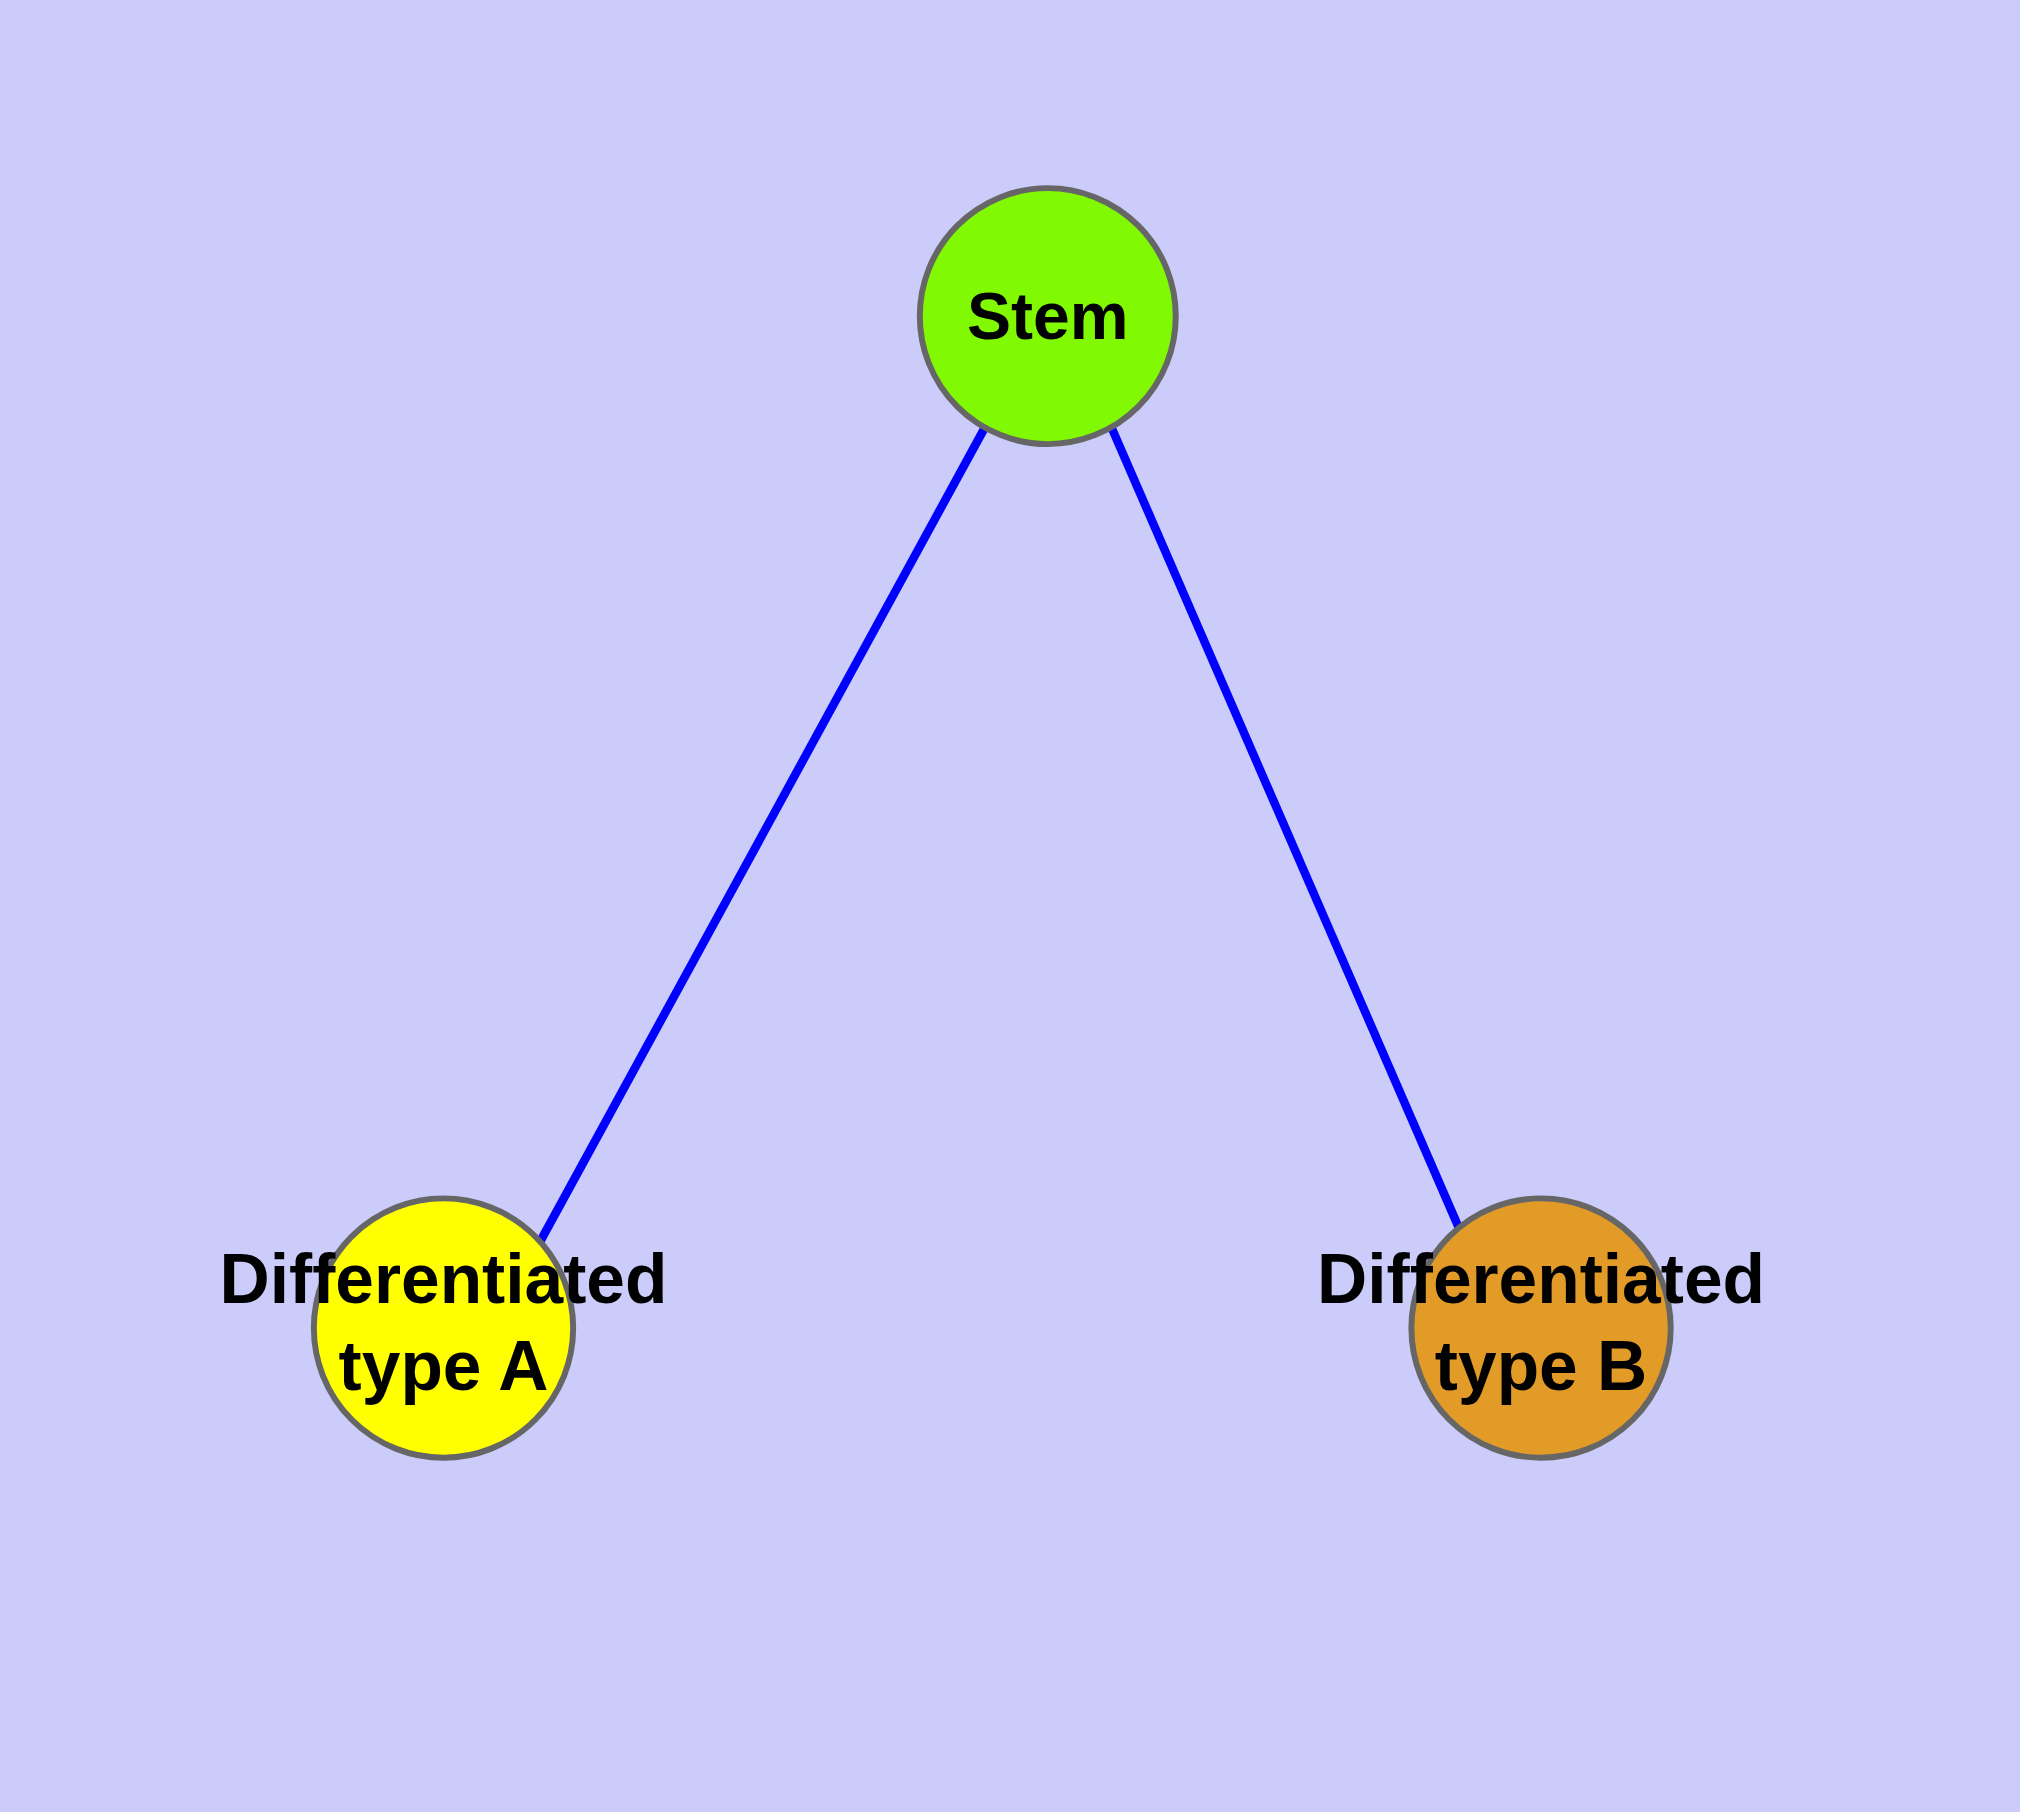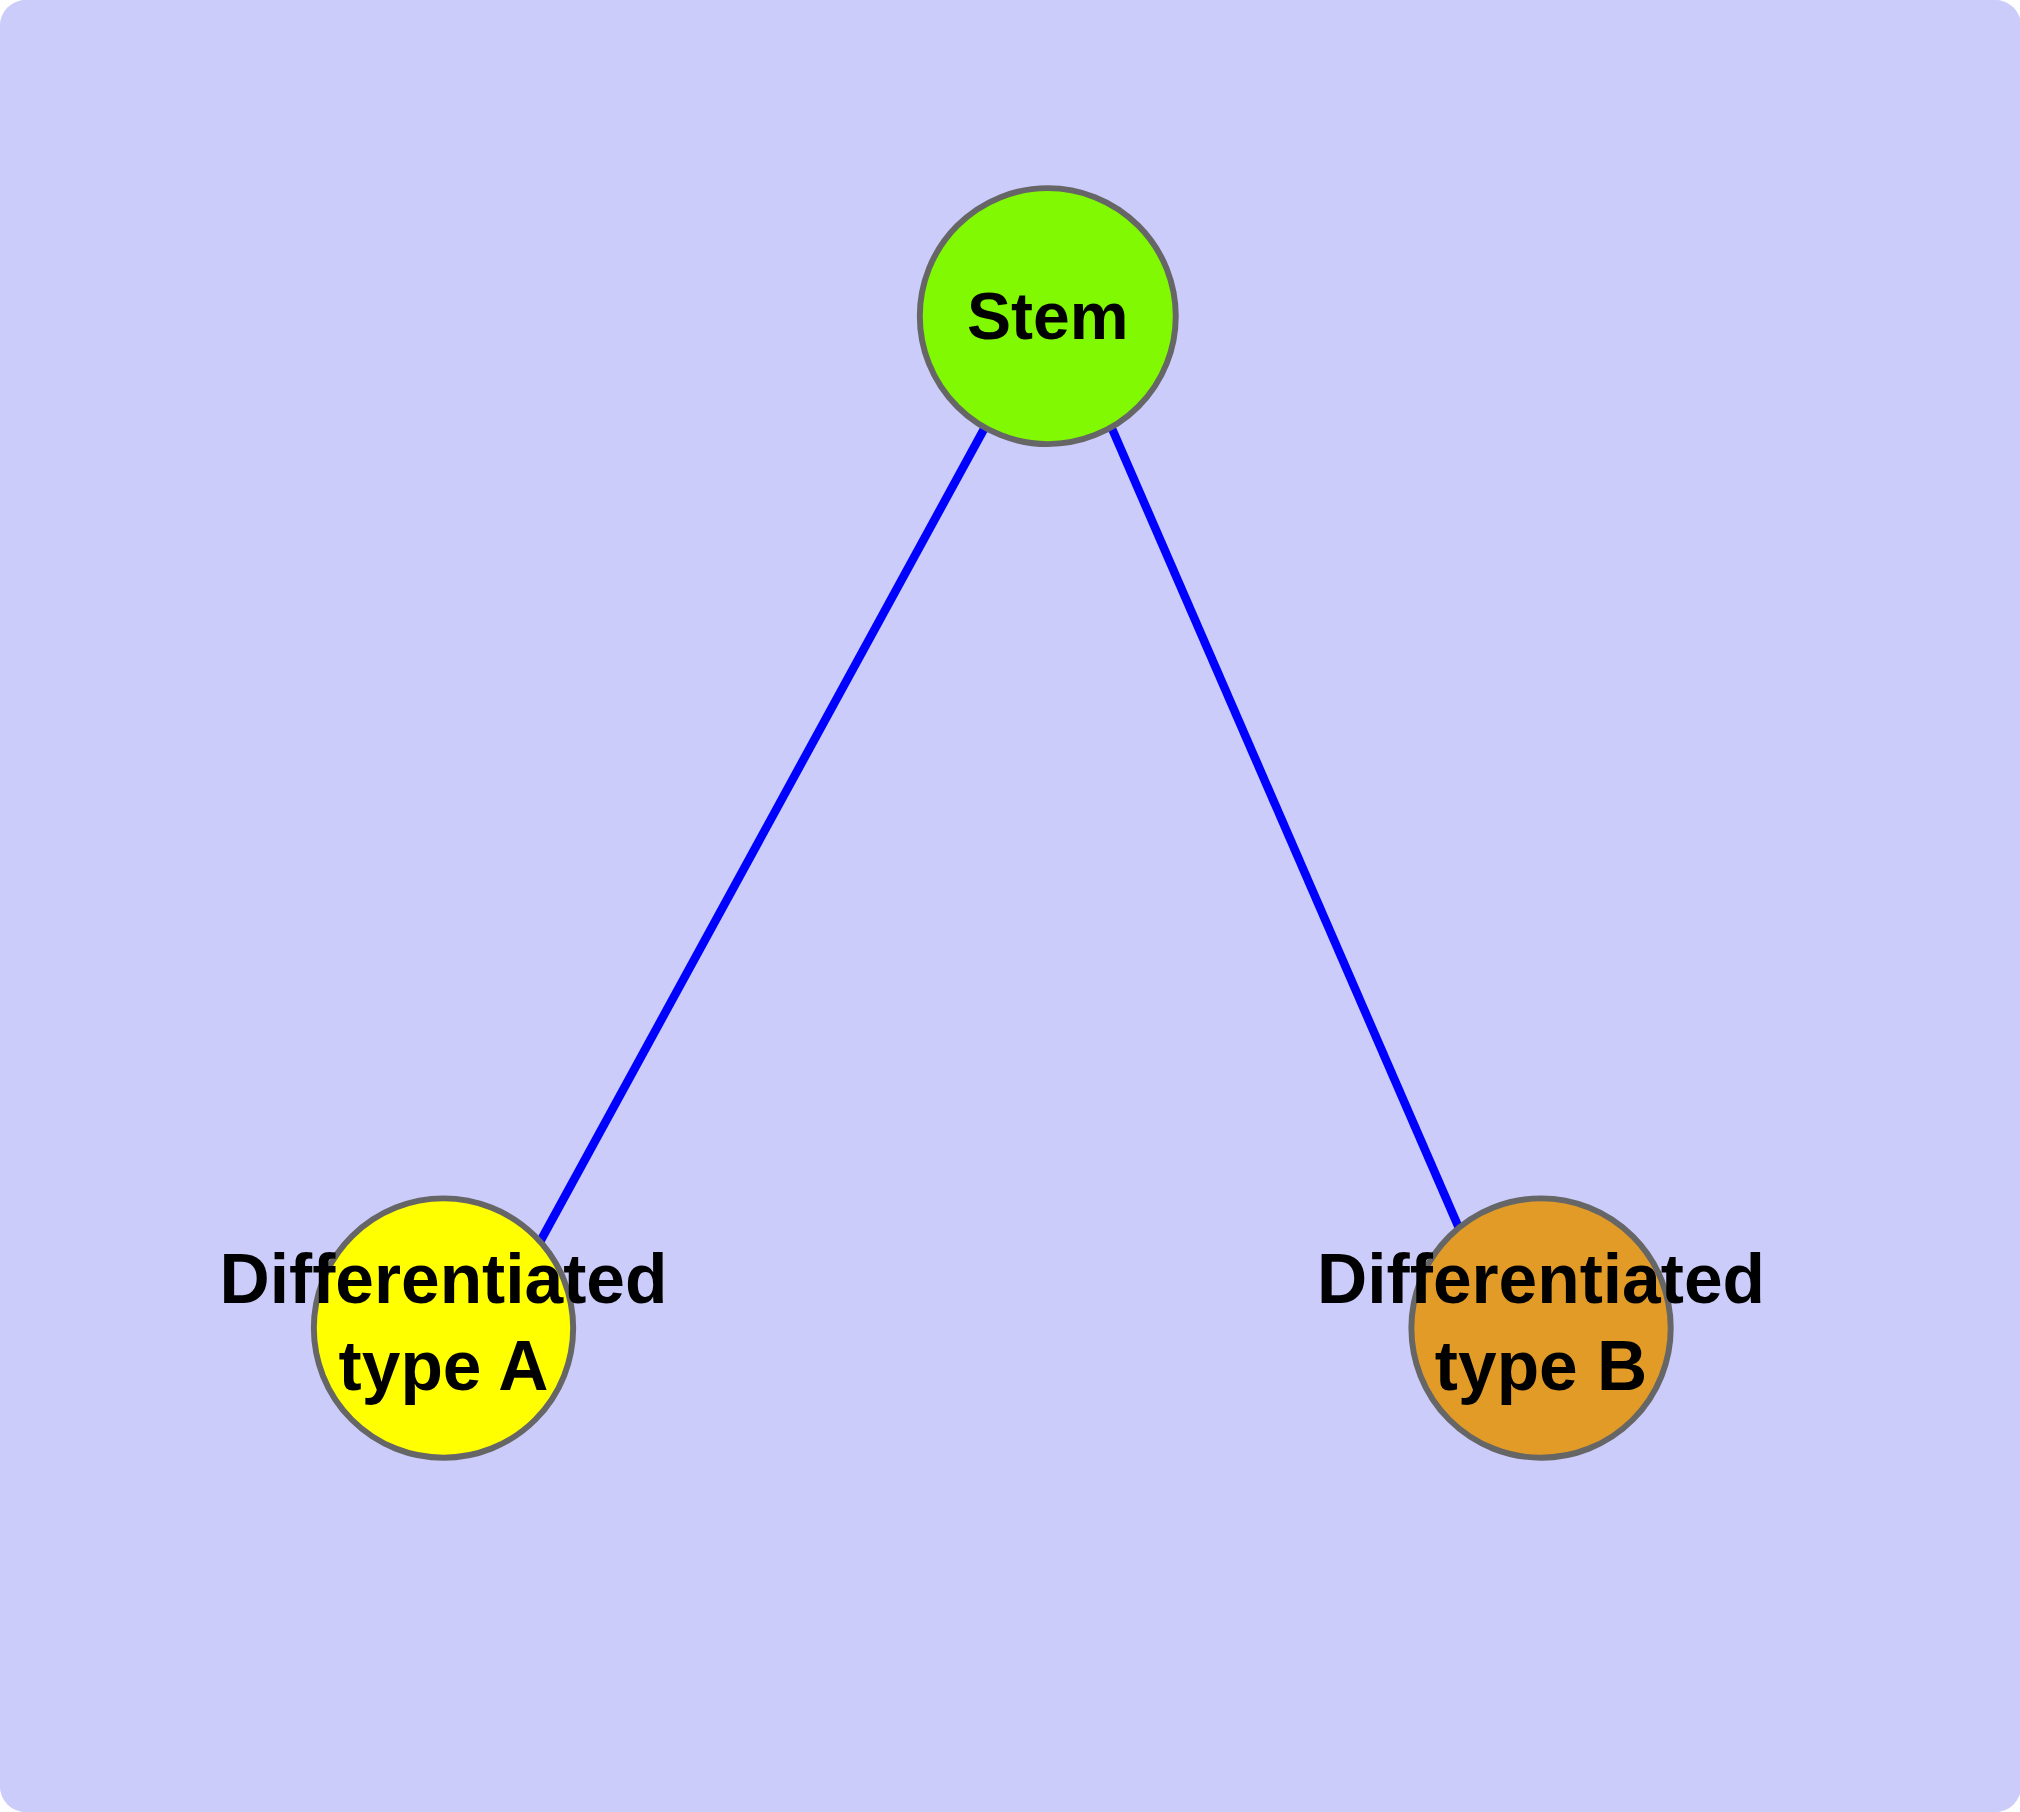--- a/index.html
+++ b/index.html
@@ -8,21 +8,20 @@
     padding: 0;
     background: #ffffff;
   }
   #canvas {
     position: relative;
     width: 2021px;
     height: 1812px;
     overflow: hidden;
     background: #ccccfb;
     font-family: "Liberation Sans", "DejaVu Sans", sans-serif;
-    border-radius: 26px;
   }
   #graph-svg {
     position: absolute;
     left: 0;
     top: 0;
     width: 2021px;
     height: 1812px;
     display: block;
   }
   .node-label {

